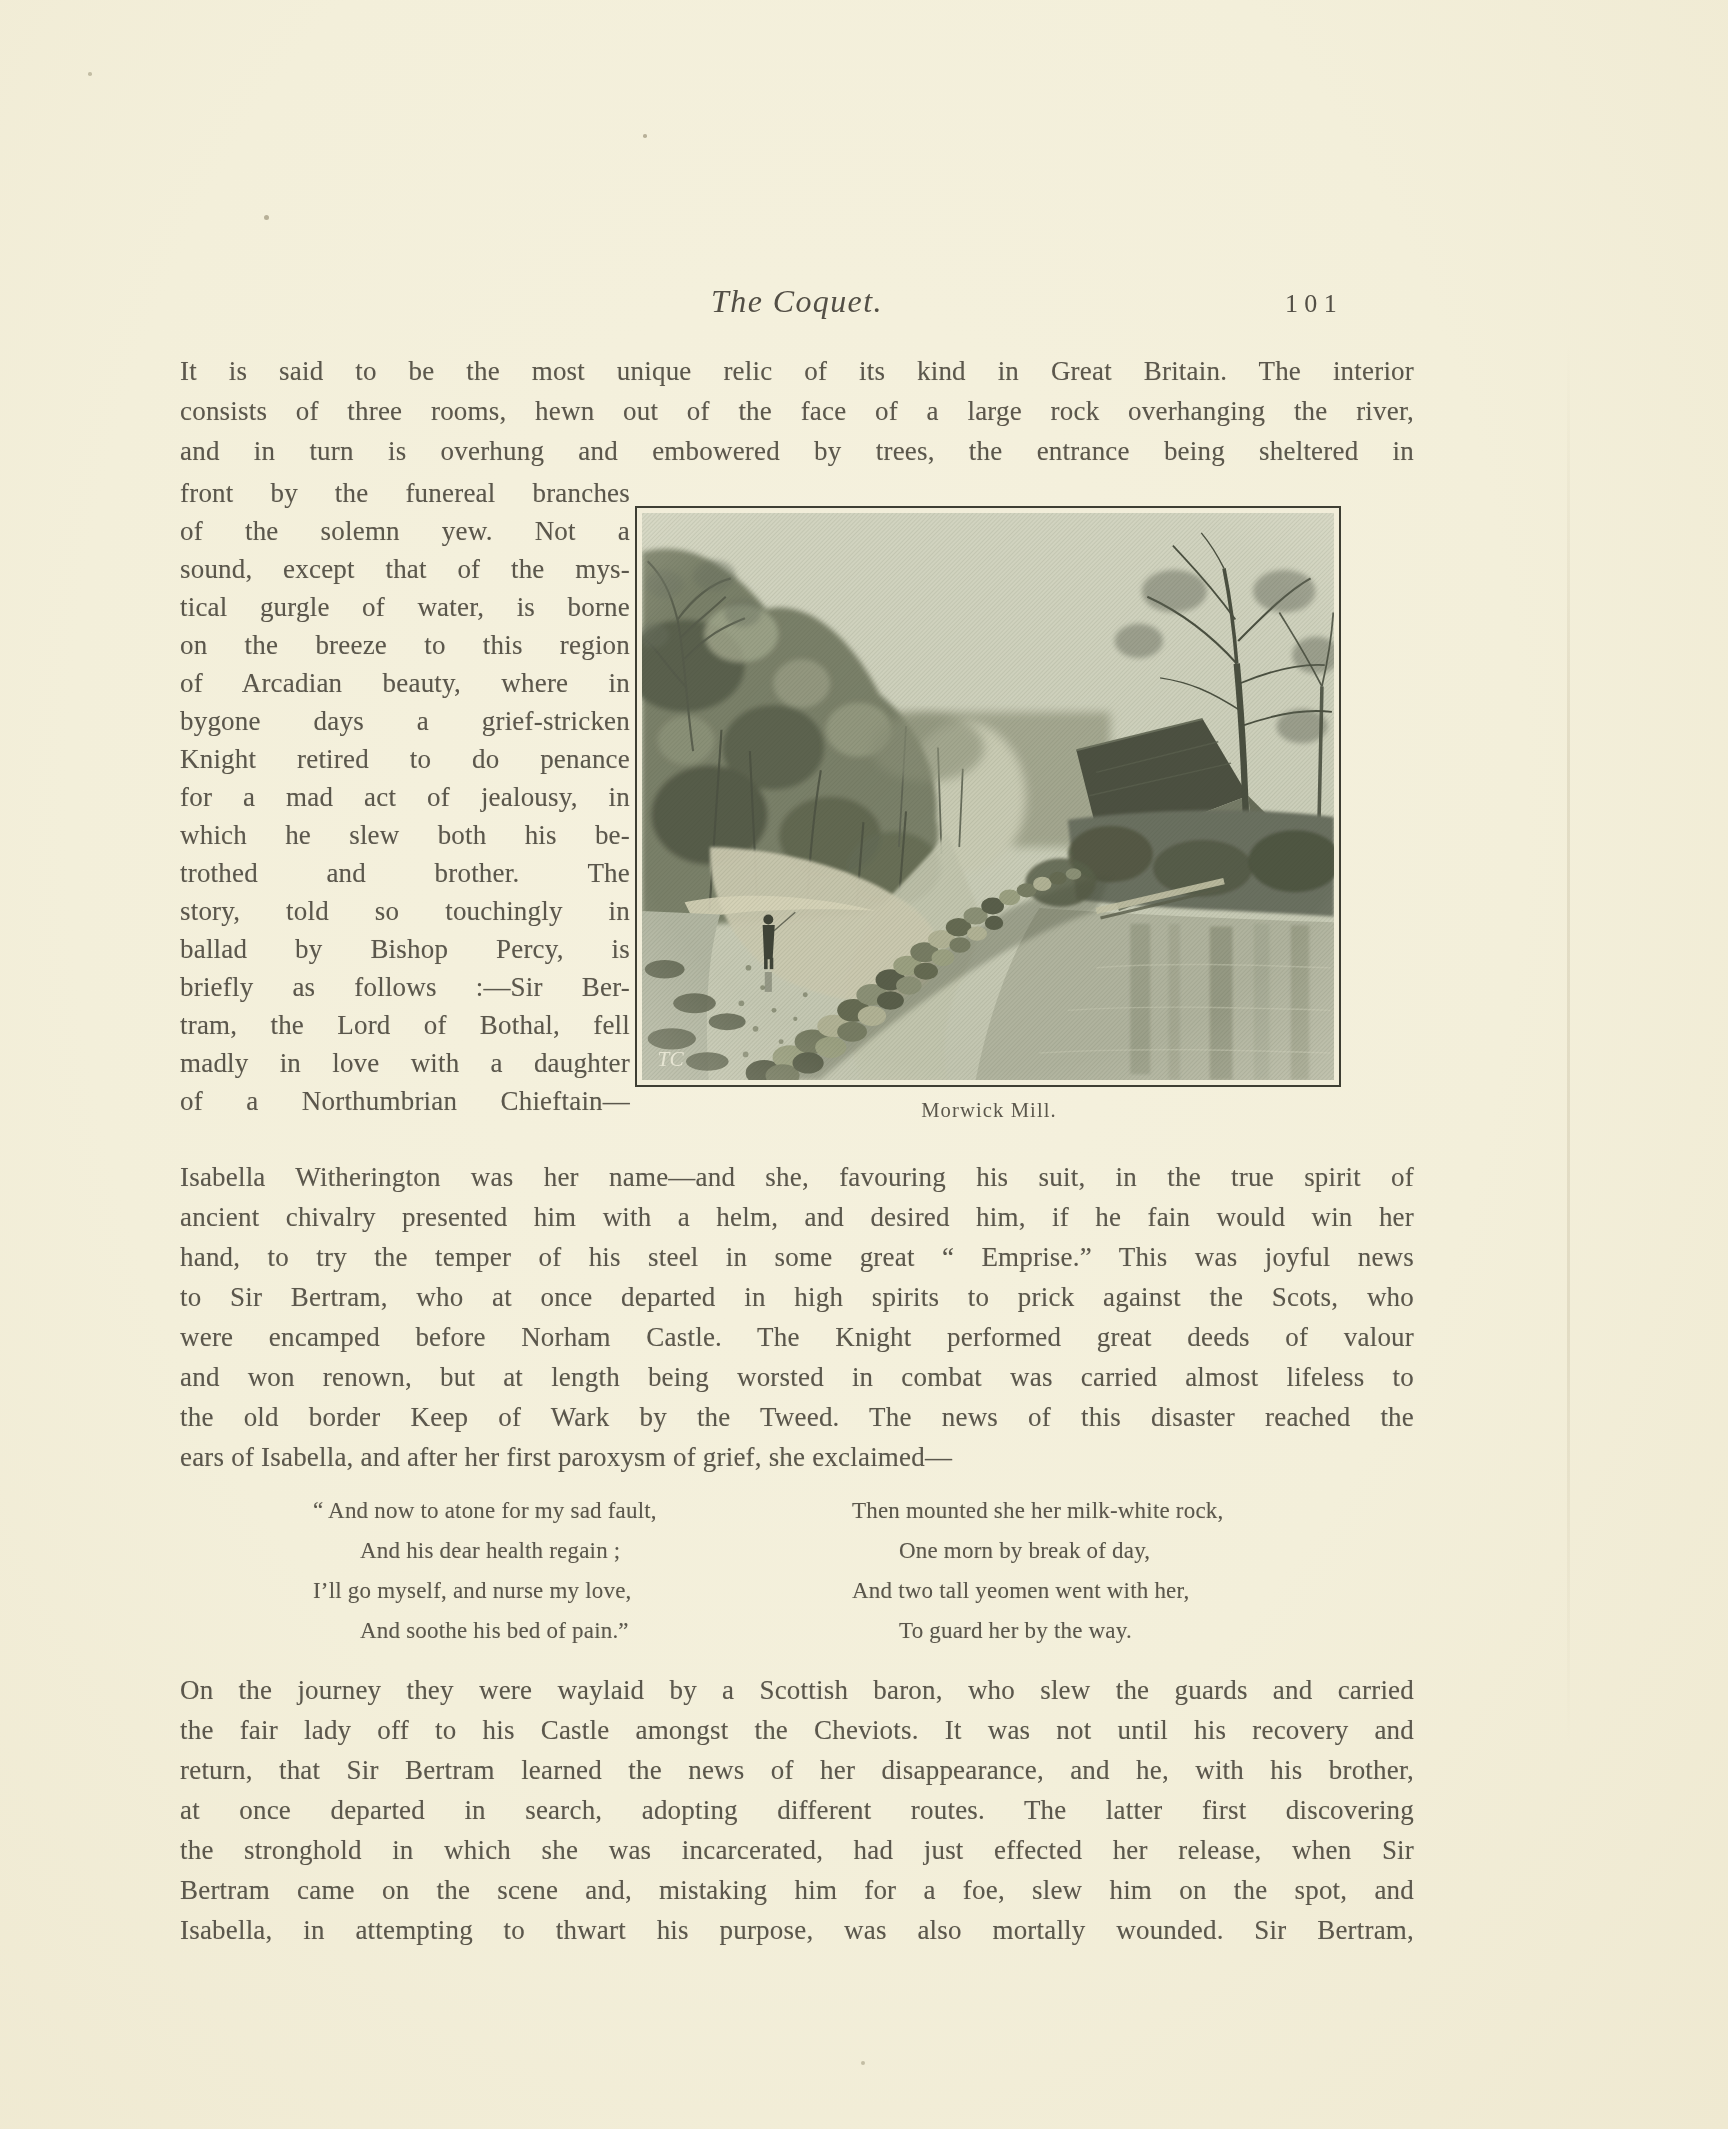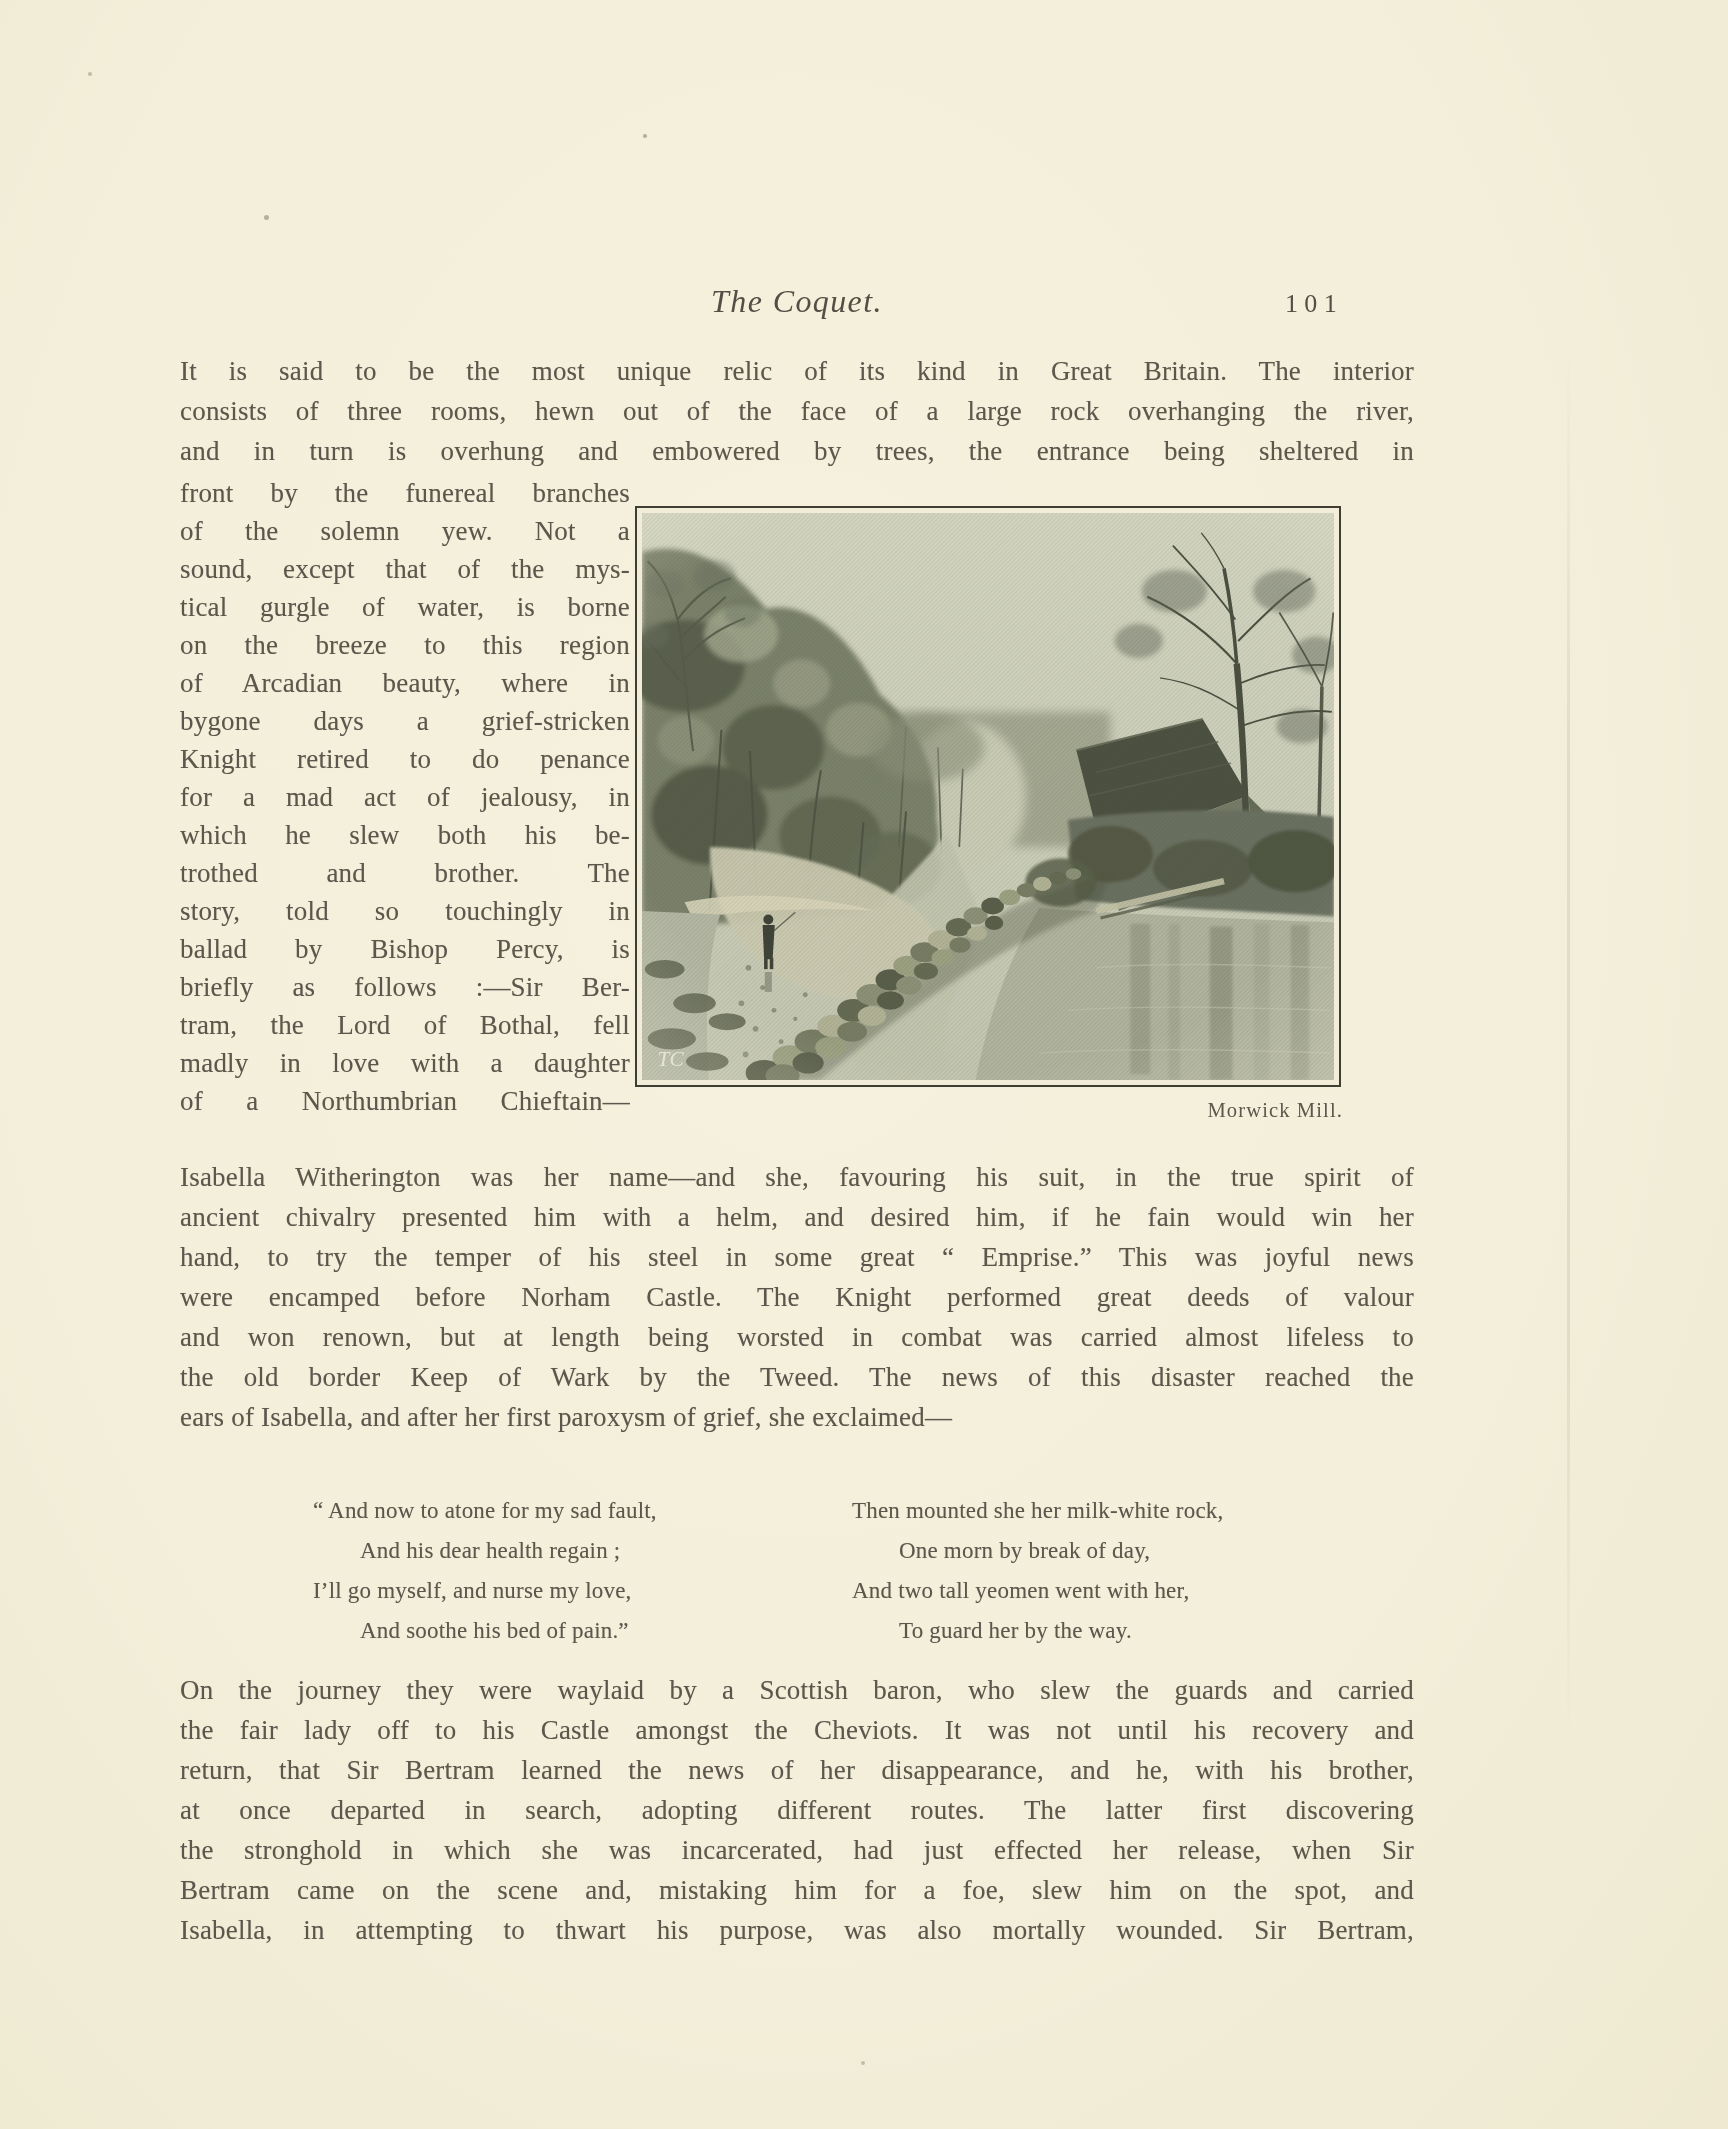--- a/index.html
+++ b/index.html
@@ -34,21 +34,21 @@
   #poem-left  { left:276px;  top:1491px; width:490px; }
   #poem-right { left:815px; top:1491px; width:504px; }
   .poem .tline, .poem .tline.tlast { text-align:left; text-align-last:auto;margin-left:37px; }
   .poem .tline:nth-child(even) { padding-left:47px; }
   .photo-frame {
     position:absolute; left:635px; top:506px; width:692px; height:567px;
     border:2.8px solid #3e3e33; padding:5px; background:#f1edd9; box-sizing:content-box;text-align:center;
   }
   .photo-frame svg { display:block; width:692px; height:567px; }
   .figure-caption {
-    position:absolute; left:635px; top:1099px; width:708px; text-align:right;
+    position:absolute; left:635px; top:1099px; width:708px; text-align:center;
     font-size:20.6px; letter-spacing:1.1px; color:#5b574c;
   }
   .speck { position:absolute; border-radius:50%; background:rgba(110,100,70,0.45); }
   #speck1 { left:264px;  top:215px;  width:5px; height:5px; }
   #speck2 { left:643px;  top:134px;  width:3.6px; height:3.6px; }
   #speck3 { left:861px; top:2061px; width:4.3px; height:4.3px; background:rgba(110,100,70,0.35); }
   #speck4 { left:88px;  top:72px;  width:3.6px; height:3.6px; background:rgba(110,100,70,0.35); }
   .crease {
     position:absolute; left:1567px; top:341px; width:2.8px; height:1406px;
     background:linear-gradient(to bottom, rgba(140,125,90,0), rgba(140,125,90,0.16) 30%, rgba(140,125,90,0.16) 70%, rgba(140,125,90,0));
@@ -296,20 +296,21 @@
       <text x="22" y="778" font-size="30" font-family="Liberation Serif, serif" font-style="italic" fill="#ecead8" opacity="0.9">TC</text>
     </svg>
   </div>
 
   <div class="figure-caption">Morwick Mill.</div>
 
   <div id="para2" class="body-par">
       <div class="tline">Isabella Witherington was her name—and she, favouring his suit, in the true spirit of</div>
       <div class="tline">ancient chivalry presented him with a helm, and desired him, if he fain would win her</div>
       <div class="tline">hand, to try the temper of his steel in some great “ Emprise.”   This was joyful news</div>
+      <div class="tline">to Sir Bertram, who at once departed in high spirits to prick against the Scots, who</div>
       <div class="tline">were encamped before Norham Castle.   The Knight performed great deeds of valour</div>
       <div class="tline">and won renown, but at length being worsted in combat was carried almost lifeless to</div>
       <div class="tline">the old border Keep of Wark by the Tweed.   The news of this disaster reached the</div>
       <div class="tline tlast">ears of Isabella, and after her first paroxysm of grief, she exclaimed—</div>
     </div>
 
   <div id="poem-left" class="poem">
       <div class="tline">“ And now to atone for my sad fault,</div>
       <div class="tline">And his dear health regain ;</div>
       <div class="tline">I’ll go myself, and nurse my love,</div>

